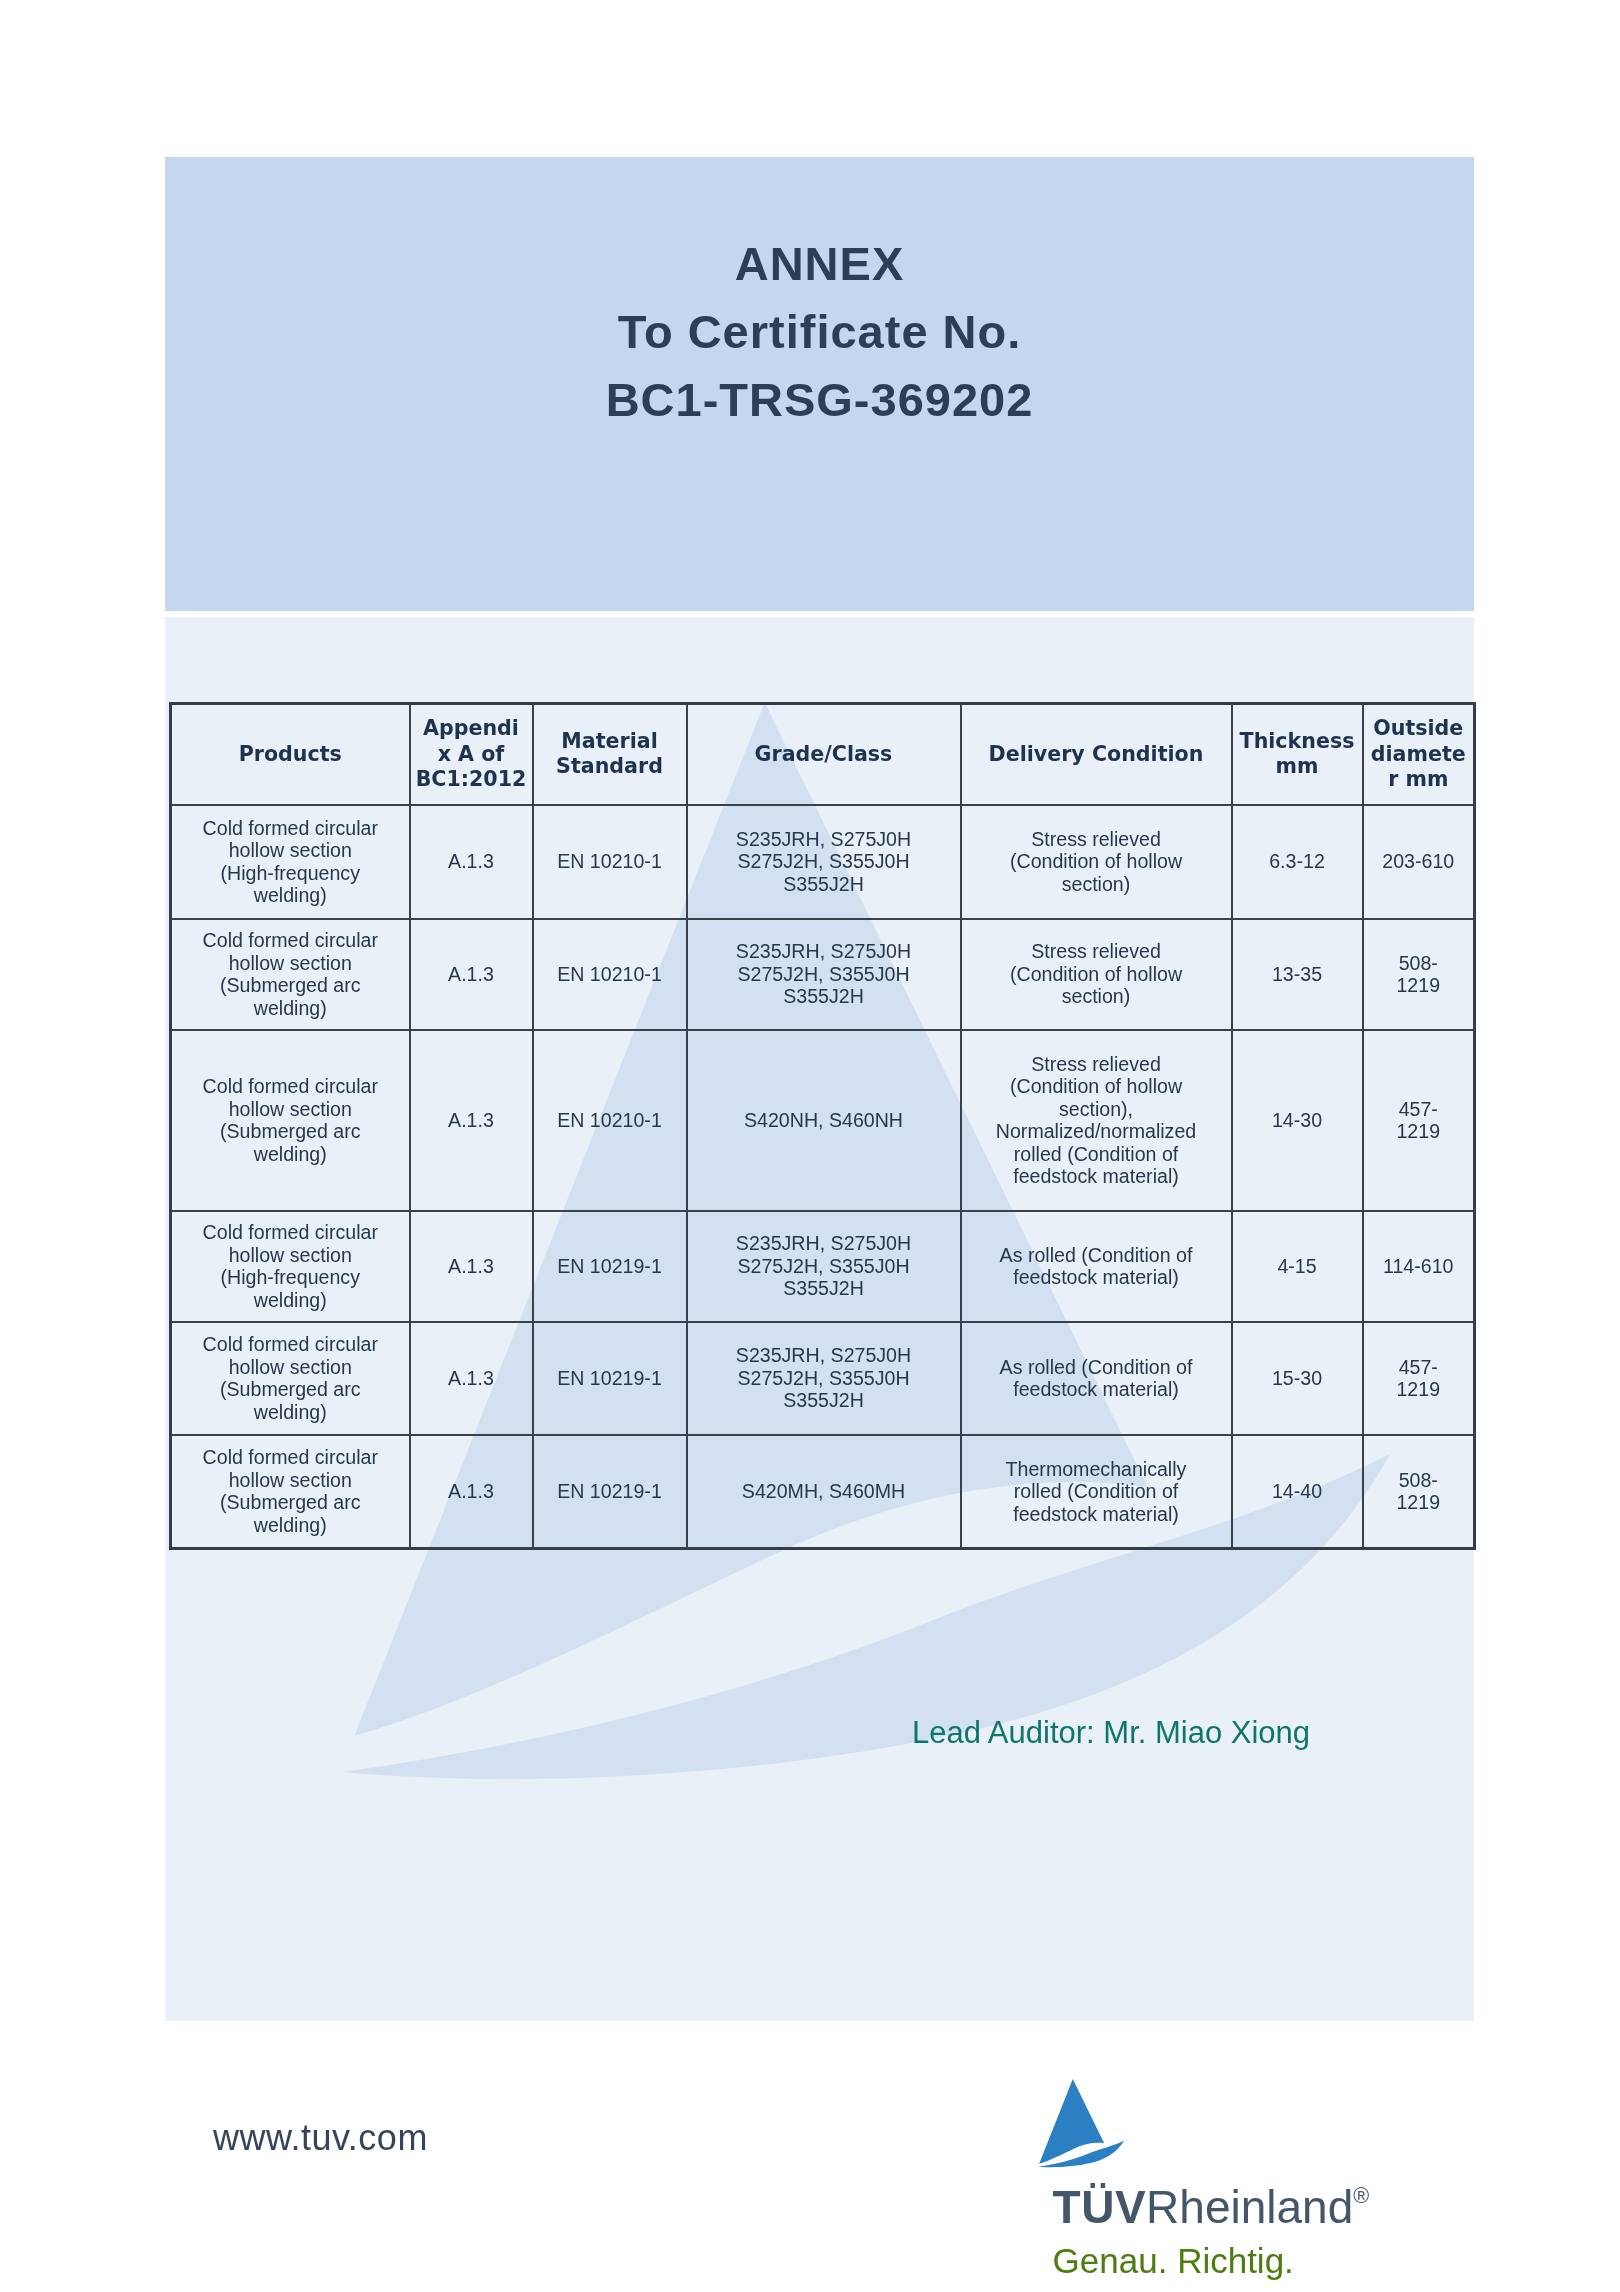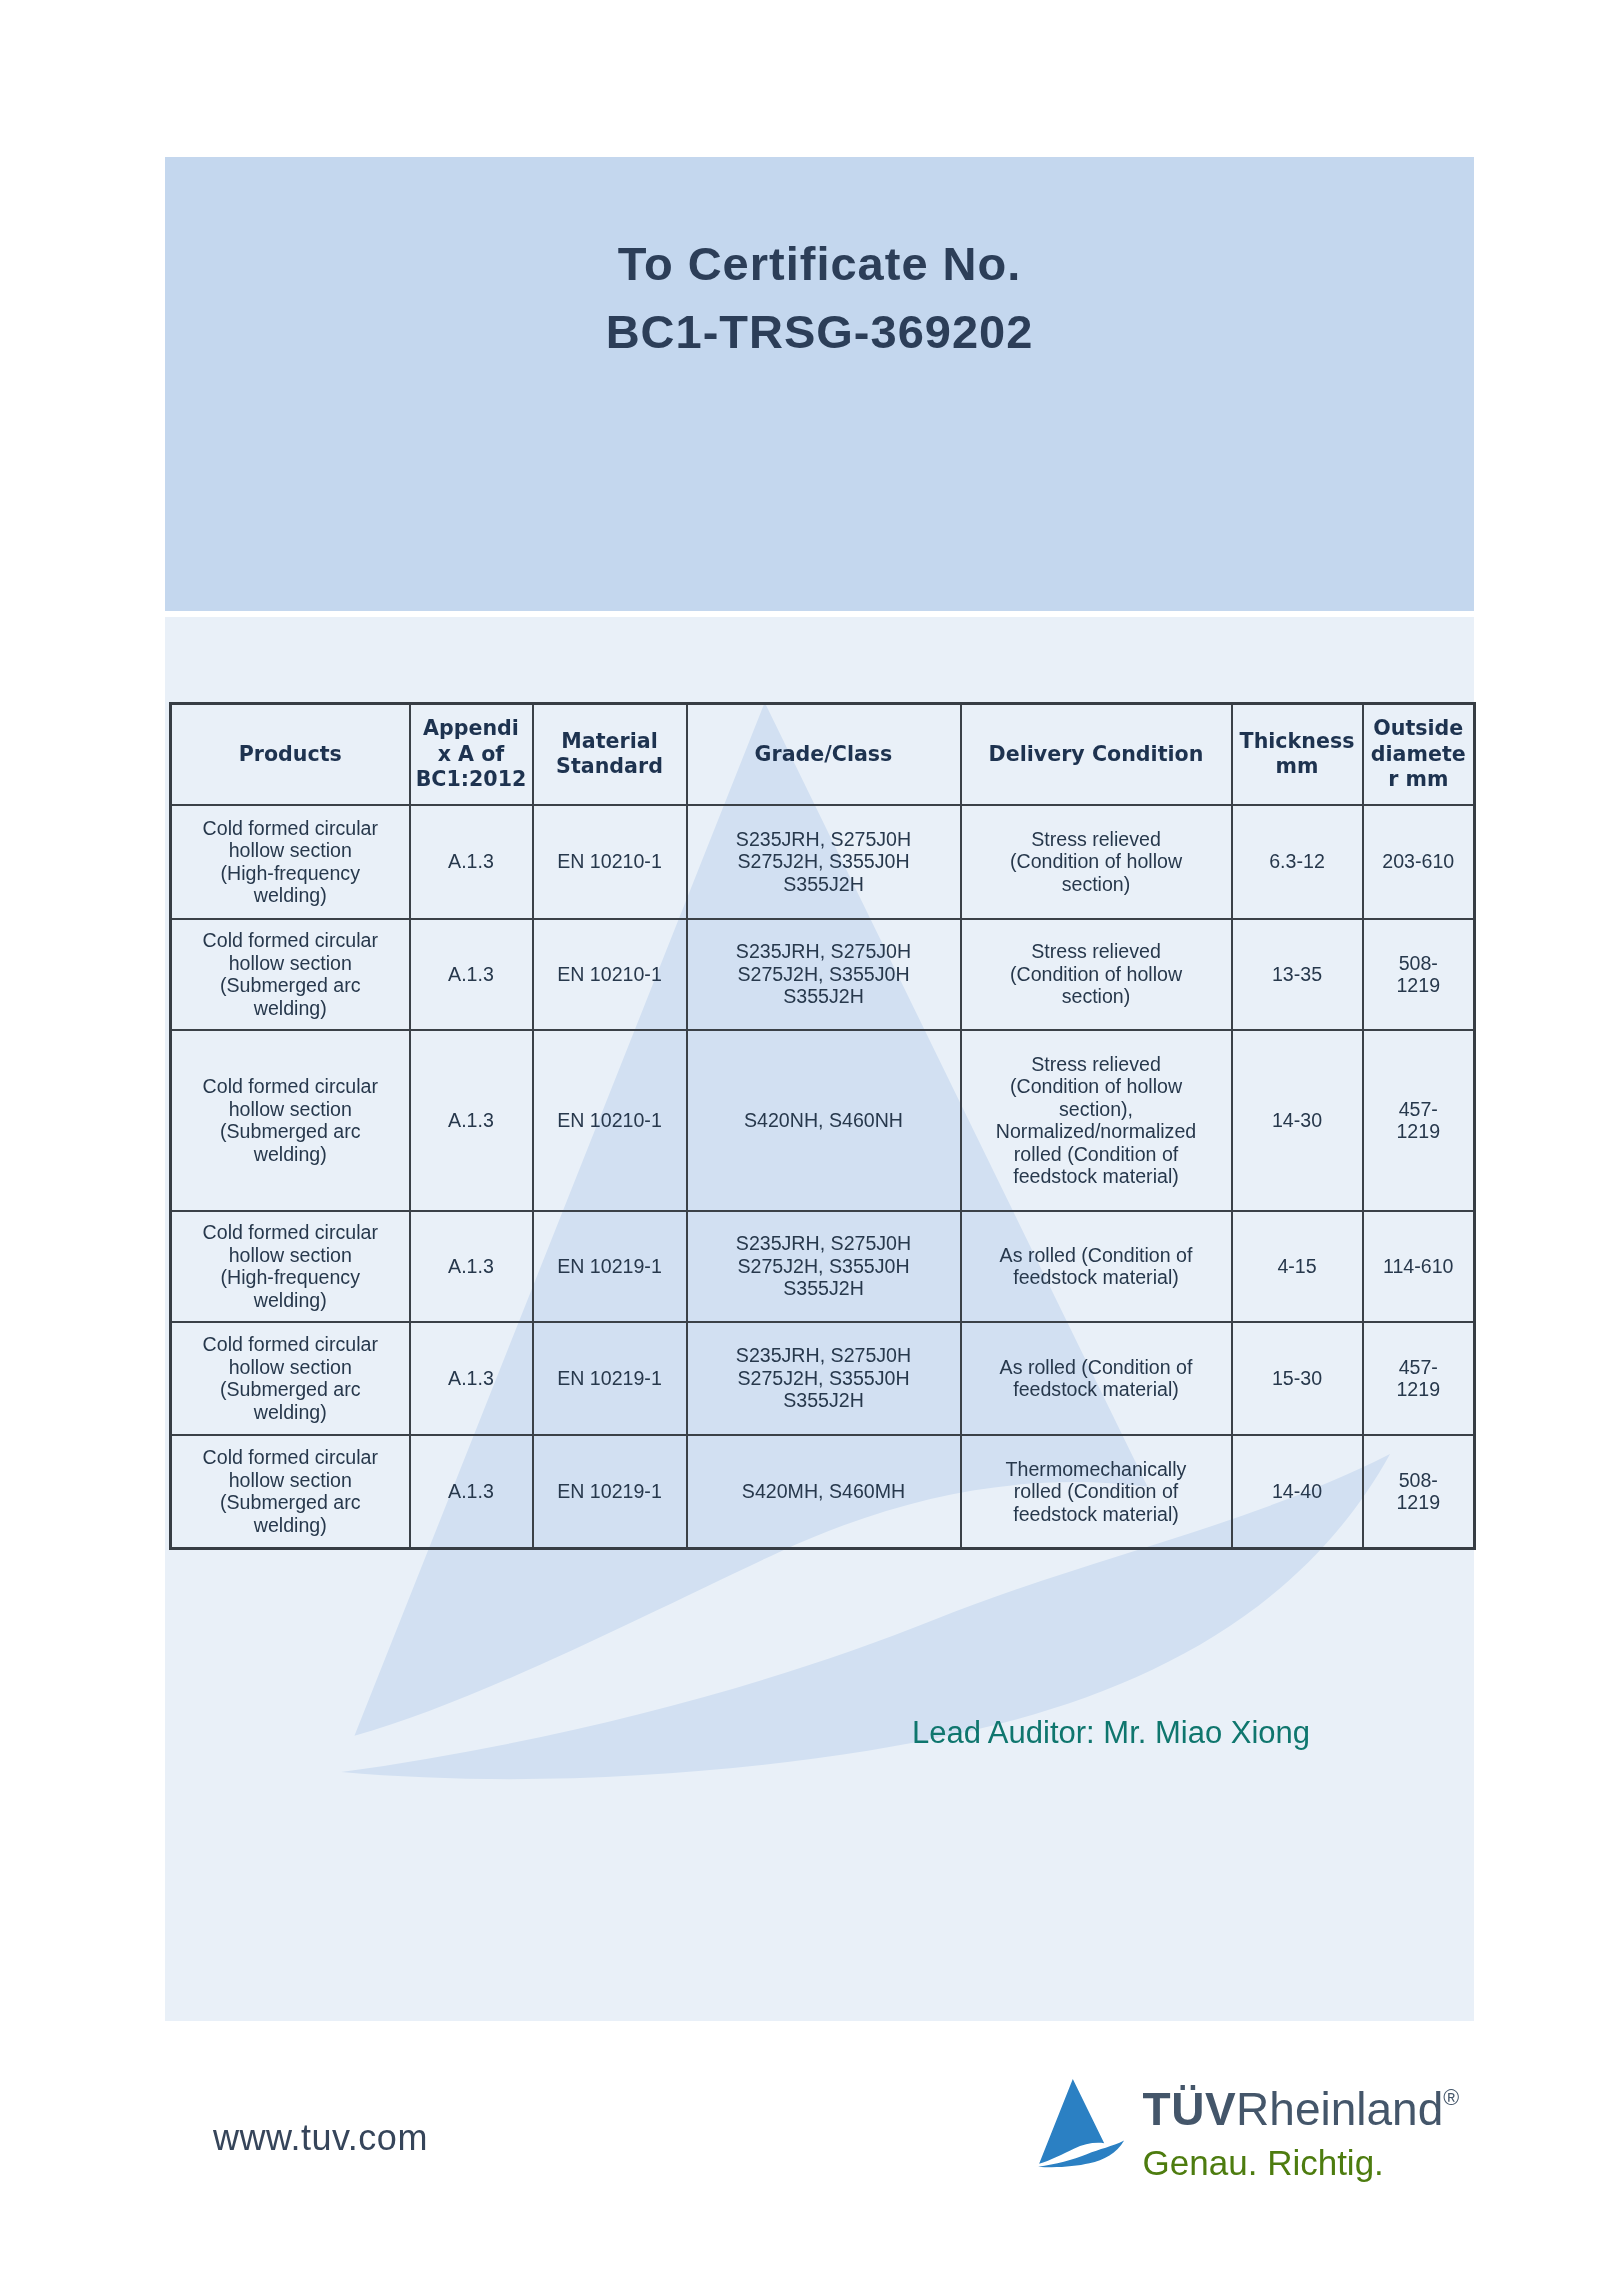--- a/index.html
+++ b/index.html
@@ -80,21 +80,21 @@
     font-size:31px; color:#0f766e;
   }
 
   .website {
     position:absolute; left:213px; top:2117px;
     font-size:36px; color:#36455a; letter-spacing:0.5px;
   }
 
   .footer-logo {
     position:absolute; left:1035px; top:2072px;
-    display:flex; align-items:flex-start;
+    display:flex; align-items:flex-start;flex-direction:column;
   }
   .footer-logo .mark { width:90px; height:94px; color:#2b80c3; margin-top:3.9px; }
   .footer-logo .words { margin-left:17.6px; }
   .brand-line { font-size:46px; line-height:51px; color:#44566a; white-space:nowrap; }
   .brand-line .tuv { font-weight:bold; letter-spacing:0.5px; }
   .brand-line .rheinland { font-weight:normal; }
   .brand-line .reg { font-size:21.6px; vertical-align:19.6px; }
   .tagline { margin-top:8.8px; font-size:35px; color:#4d7c0f; font-weight:500; }
 </style>
 </head>
@@ -106,20 +106,21 @@
     <defs>
       <symbol id="tuv-mark" viewBox="0 0 1000 1010">
         <path fill="currentColor" d="M420 15 L769 730 C660 716 548 736 432 790 C316 844 160 925 46 957 Z"></path>
         <path fill="currentColor" d="M34 990 C230 963 420 913 575 851 C720 793 855 768 990 700 C910 845 765 917 605 953 C445 989 225 1007 34 990 Z"></path>
       </symbol>
     </defs>
   </svg>
 
   <div class="header-block">
     <div class="title">
+      <div>ANNEX</div>
       <div>To Certificate No.</div>
       <div>BC1-TRSG-369202</div>
     </div>
   </div>
 
   <div class="content-block"></div>
 
   <svg class="watermark" viewBox="0 0 1000 1010">
     <use href="#tuv-mark"></use>
   </svg>

